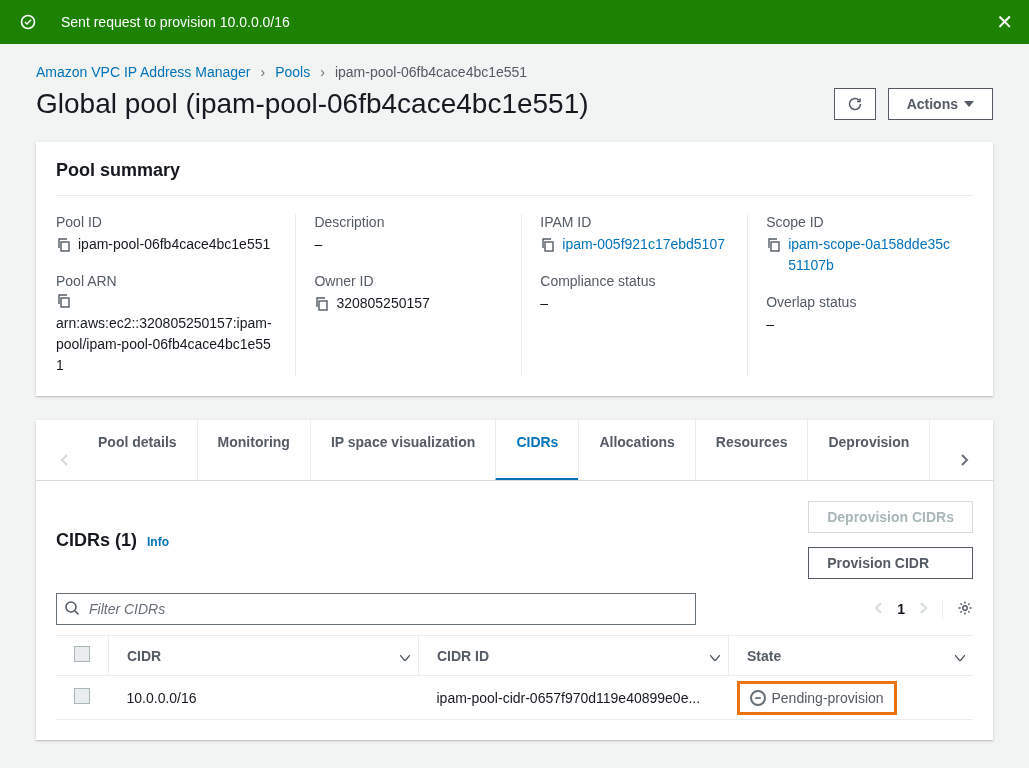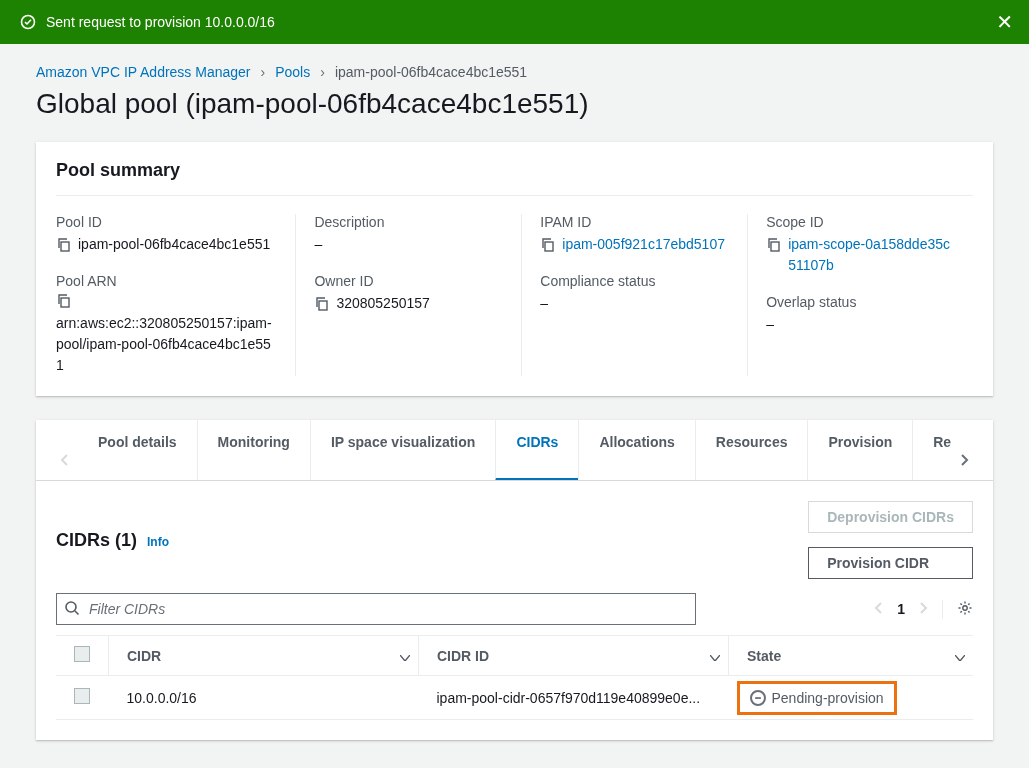--- a/index.html
+++ b/index.html
@@ -1,20 +1,20 @@
 <!DOCTYPE html>
 <html><head>
 <meta charset="utf-8">
 <style>
 * { box-sizing: border-box; margin: 0; padding: 0; }
 body { font-family: "Amazon Ember", "Helvetica Neue", Arial, sans-serif; font-size: 14px; color: #16191f; background: #f2f3f3; width: 1029px; }
 a { color: #0073bb; text-decoration: none; cursor: pointer; }
 
 
-.flash { background: #1d8102; color: #fff; padding: 14px 20px; display: flex; align-items: flex-end; gap: 10px; position: relative; }
+.flash { background: #1d8102; color: #fff; padding: 14px 20px; display: flex; align-items: flex-end; gap: 25px; position: relative; }
 .flash .msg { font-weight: 400; font-size: 14px; }
 .flash .close { position: absolute; right: 16px; top: 12px; cursor: pointer; font-size: 20px; line-height: 1; color: #fff; }
 
 
 .content { padding: 20px 36px 30px 36px; }
 
 
 .breadcrumb { display: flex; align-items: center; gap: 10px; font-size: 14px; margin-bottom: 8px; }
 .breadcrumb .sep { color: #687078; }
 .breadcrumb .current { color: #545b64; }
@@ -101,20 +101,34 @@
   <div class="breadcrumb">
     <a>Amazon VPC IP Address Manager</a>
     <span class="sep">›</span>
     <a>Pools</a>
     <span class="sep">›</span>
     <span class="current">ipam-pool-06fb4cace4bc1e551</span>
   </div>
 
   <div class="page-header">
     <h1>Global pool (ipam-pool-06fb4cace4bc1e551)</h1>
+    <div class="header-actions">
+      <button class="btn icon-only">
+        <svg class="icon" viewBox="0 0 16 16" fill="none" stroke="#545b64" stroke-width="1.6">
+            <path d="M13.5 8a5.5 5.5 0 1 1-1.6-3.9"></path>
+            <path d="M13 2.5 V5.5 H10"></path>
+          </svg>
+      </button>
+      <button class="btn">
+        <span>Actions</span>
+        <svg width="10" height="6" viewBox="0 0 10 6">
+            <path d="M0 0 L5 6 L10 0 Z" fill="#545b64"></path>
+          </svg>
+      </button>
+    </div>
   </div>
 
   <div class="panel">
     <div class="panel-title">Pool summary</div>
     <div class="panel-body">
       <div class="summary-grid">
 
         <div class="summary-col">
           <div class="field">
             <div class="label">Pool ID</div>
@@ -205,21 +219,21 @@
             <path d="M7 2 L2 7 L7 12" fill="none" stroke="currentColor" stroke-width="2"></path>
           </svg>
       </span>
       <div class="tab-scroll">
         <div class="tab">Pool details</div>
         <div class="tab">Monitoring</div>
         <div class="tab">IP space visualization</div>
         <div class="tab active">CIDRs</div>
         <div class="tab">Allocations</div>
         <div class="tab">Resources</div>
-        <div class="tab">Provision</div>
+        <div class="tab">Deprovision</div>
         <div class="tab">Reso</div>
       </div>
       <span class="tab-nav">
         <svg width="10" height="14" viewBox="0 0 10 14">
             <path d="M3 2 L8 7 L3 12" fill="none" stroke="currentColor" stroke-width="2"></path>
           </svg>
       </span>
     </div>
 
     <div class="cidrs-section">

